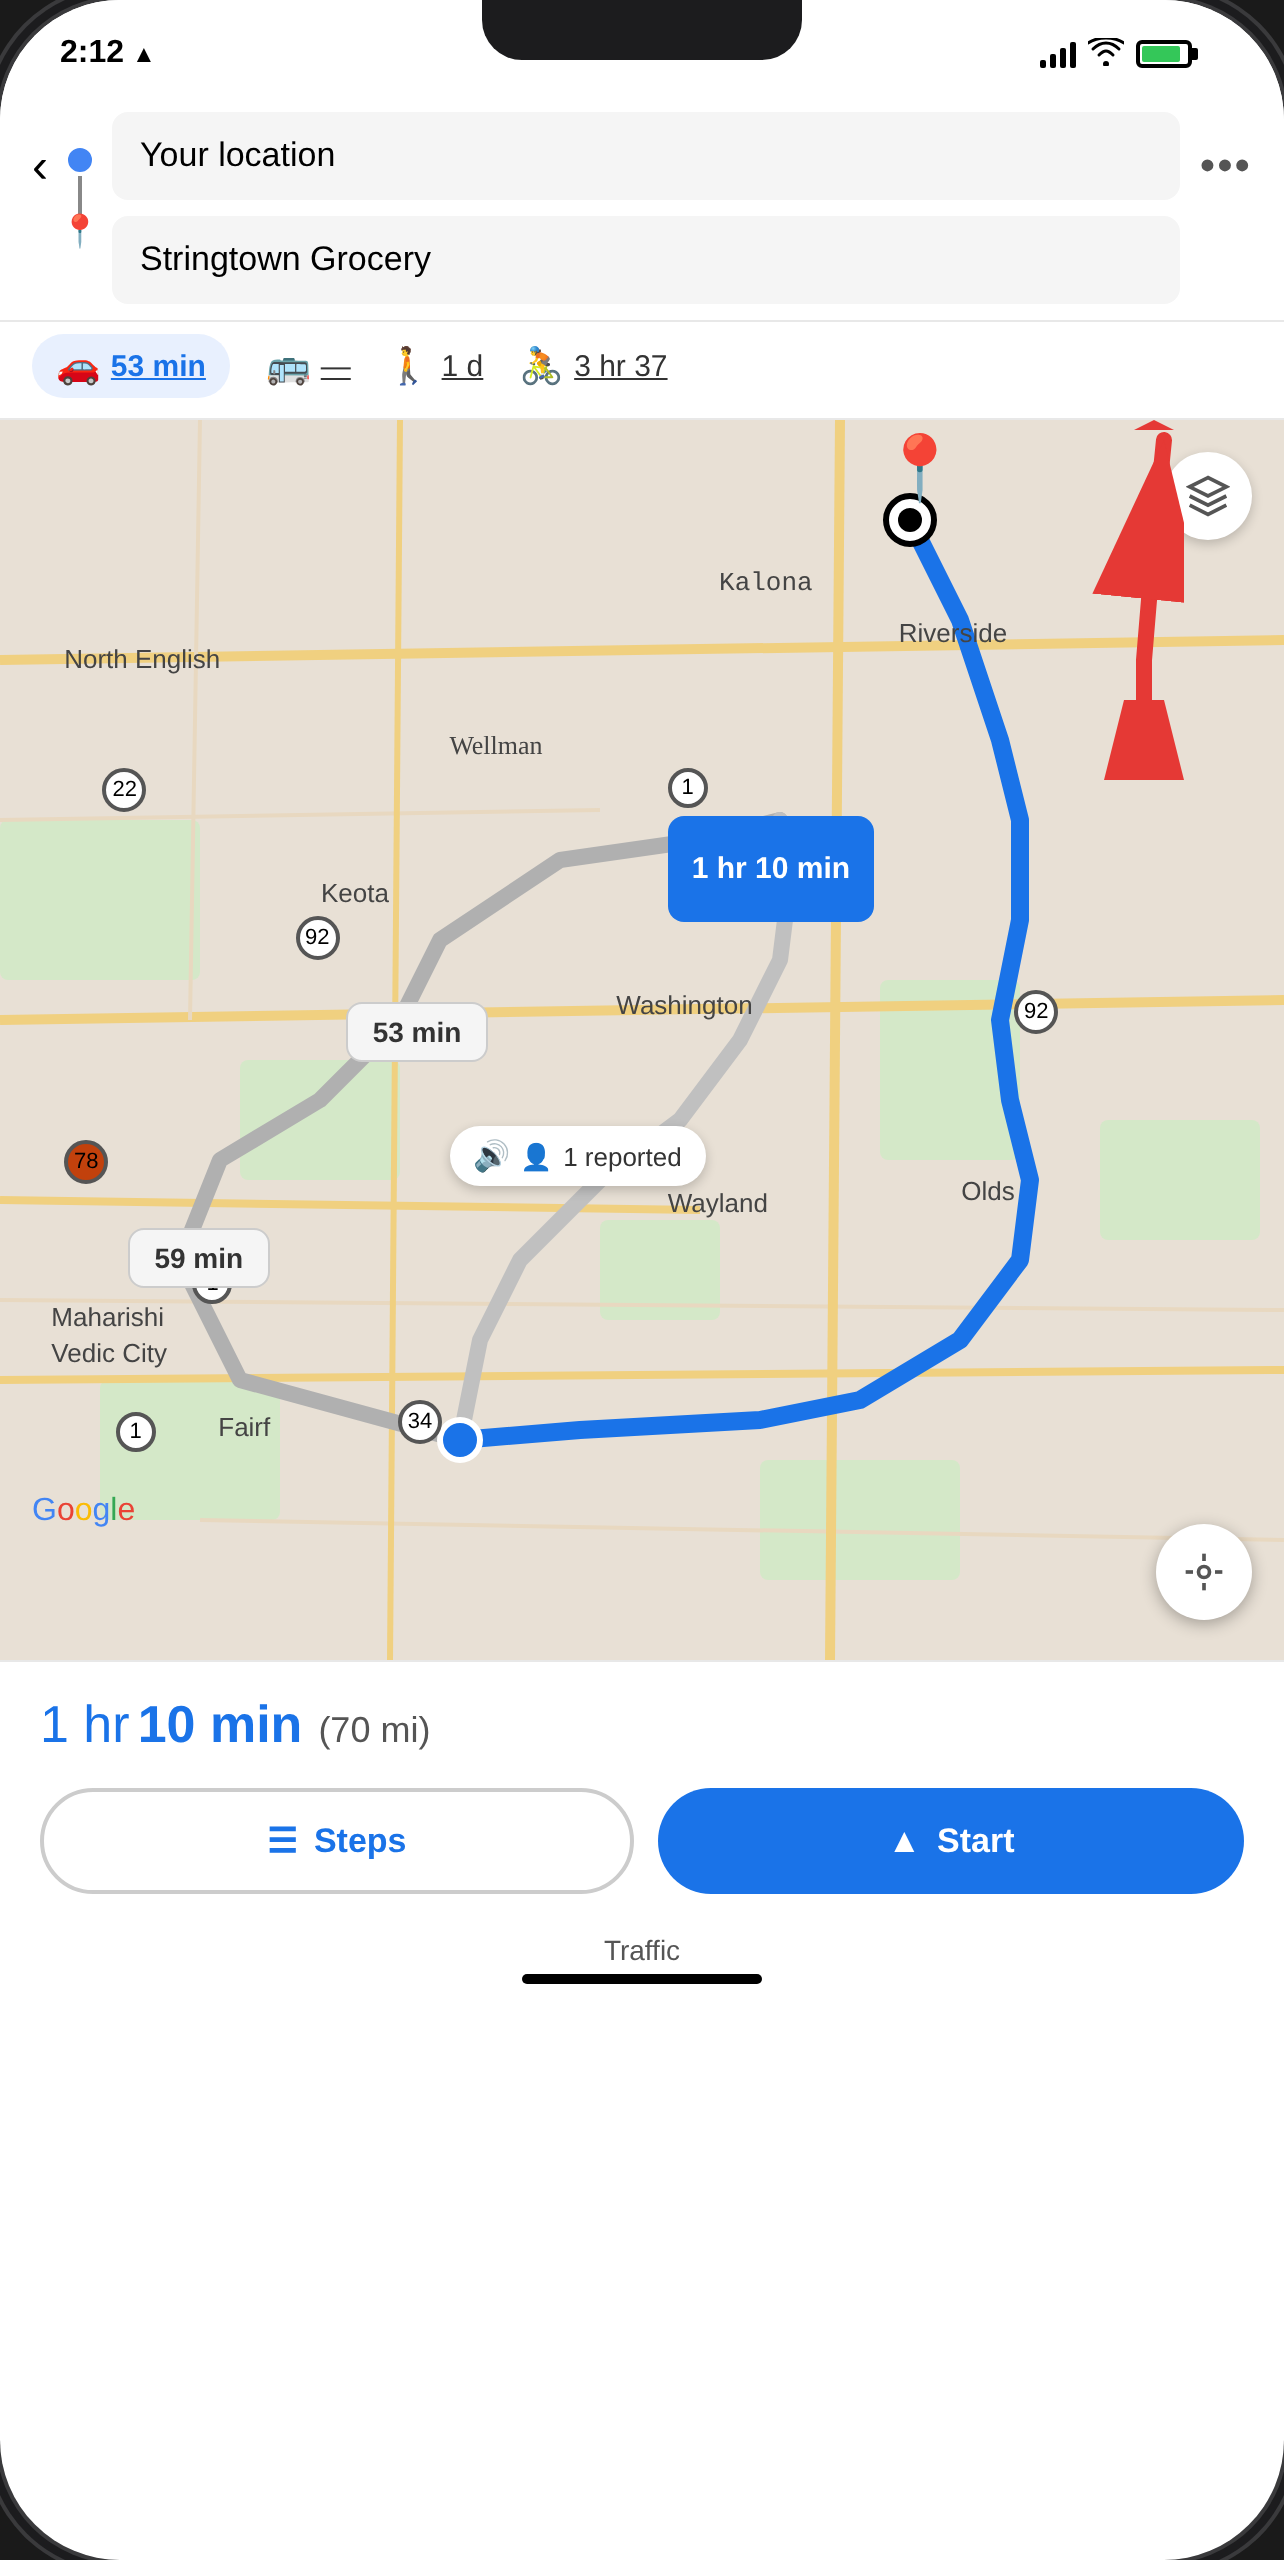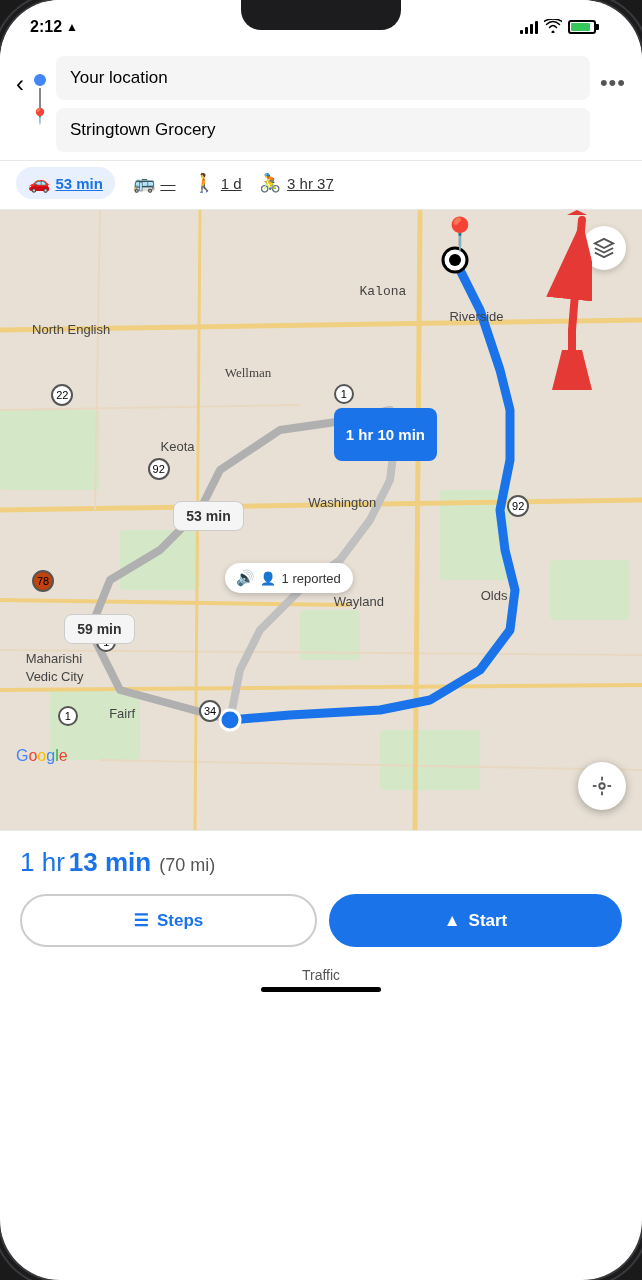--- a/index.html
+++ b/index.html
@@ -576,21 +576,21 @@
 
         <polygon points="55,5 75,5 65,0" fill="#e53935"></polygon>
 
         <path d="M 40 180 L 50 140 L 60 140 L 70 140 L 80 180 Z" fill="#e53935"></path>
       </svg>
     </div>
 
     <div class="bottom-panel">
       <div class="duration-row">
         <span class="duration-num">1 hr</span>
-        <span class="duration-bold">13 min</span>
+        <span class="duration-bold">10 min</span>
         <span class="duration-meta">(70 mi)</span>
       </div>
       <div class="action-buttons">
         <div class="steps-btn">
           <span>☰</span>
           <span>Steps</span>
         </div>
         <div class="start-btn">
           <span>▲</span>
           <span>Start</span>

